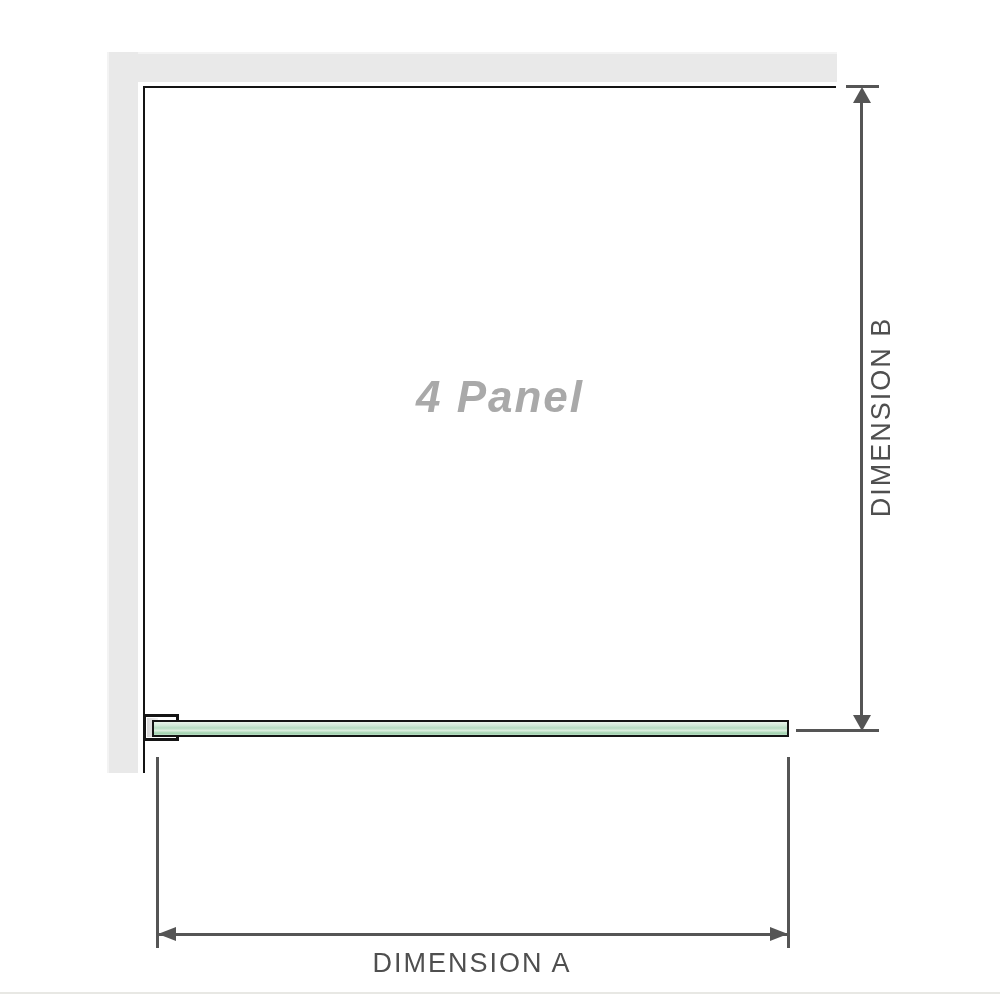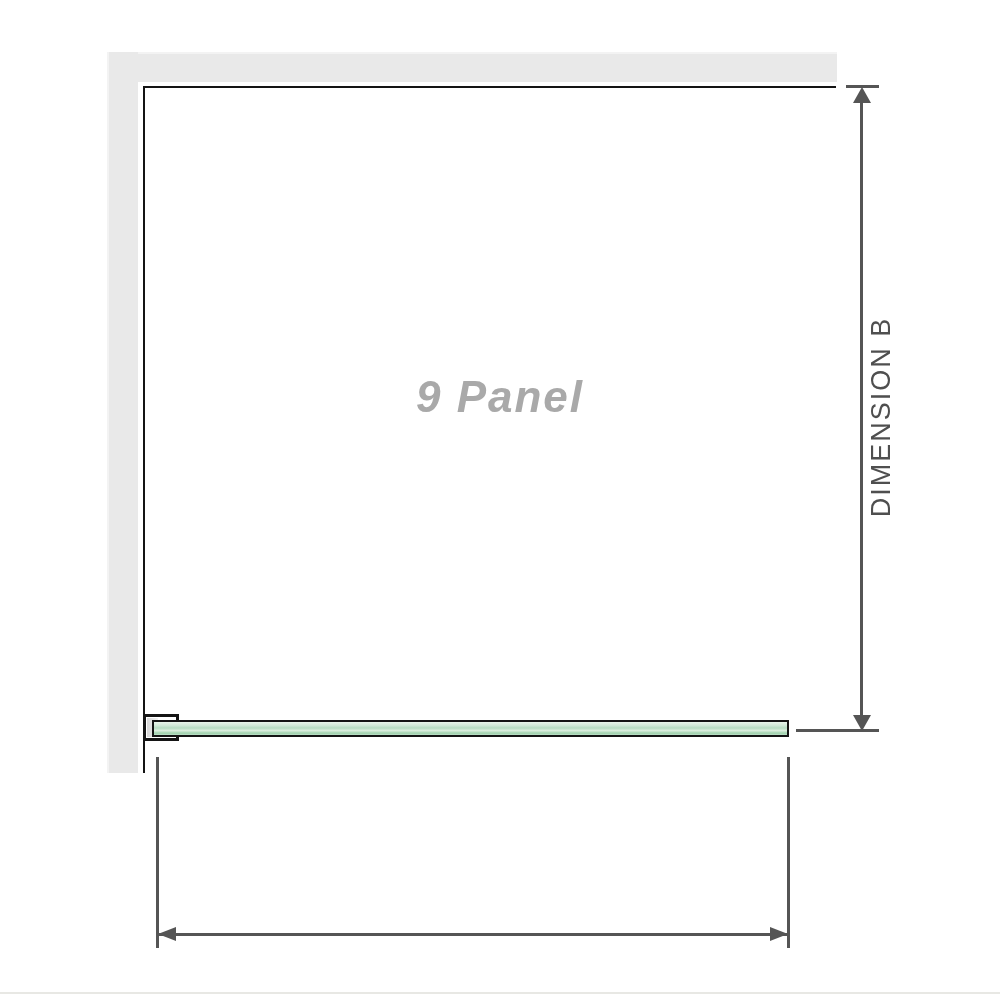--- a/index.html
+++ b/index.html
@@ -100,35 +100,36 @@
 <body>
 
 <div class="stage">
 
   <div class="wall wall-h"></div>
   <div class="wall wall-v"></div>
 
   <div class="border-top"></div>
   <div class="border-left"></div>
 
-  <div class="panel-label">9 Panel</div>
+  <div class="panel-label">4 Panel</div>
 
   <div class="bracket">
     <div class="bracket-block"></div>
   </div>
   <div class="glass"></div>
 
   <div class="dim dim-b-line"></div>
   <div class="dim dim-b-cap-top"></div>
   <div class="dim dim-b-cap-bottom"></div>
   <div class="tri tri-up"></div>
   <div class="tri tri-down"></div>
   <div class="dim-label dim-b-label">DIMENSION B</div>
 
   <div class="dim dim-a-tick-left"></div>
   <div class="dim dim-a-tick-right"></div>
   <div class="dim dim-a-line"></div>
   <div class="tri tri-left"></div>
   <div class="tri tri-right"></div>
+  <div class="dim-label dim-a-label">DIMENSION A</div>
 
   <div class="bottom-rule"></div>
 
 </div>
 
 </body></html>

